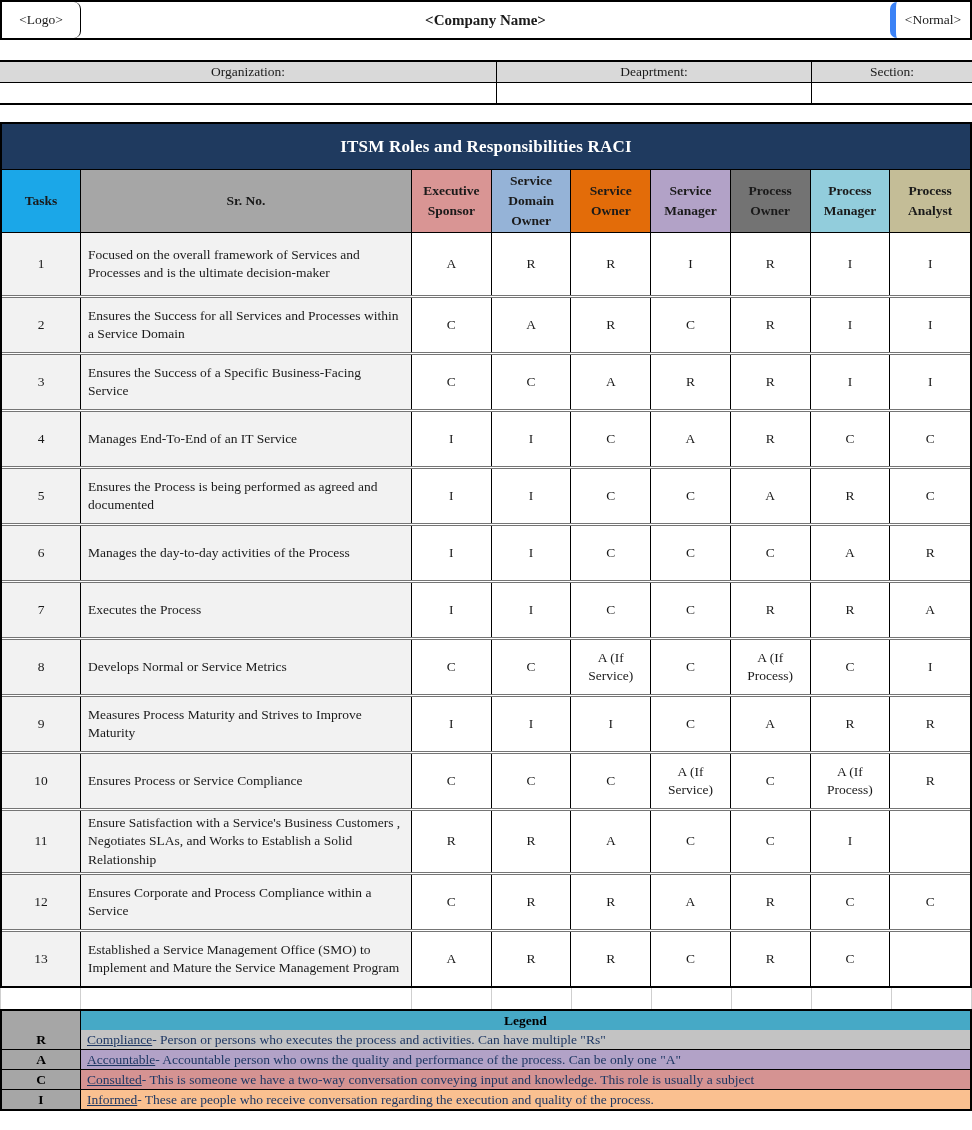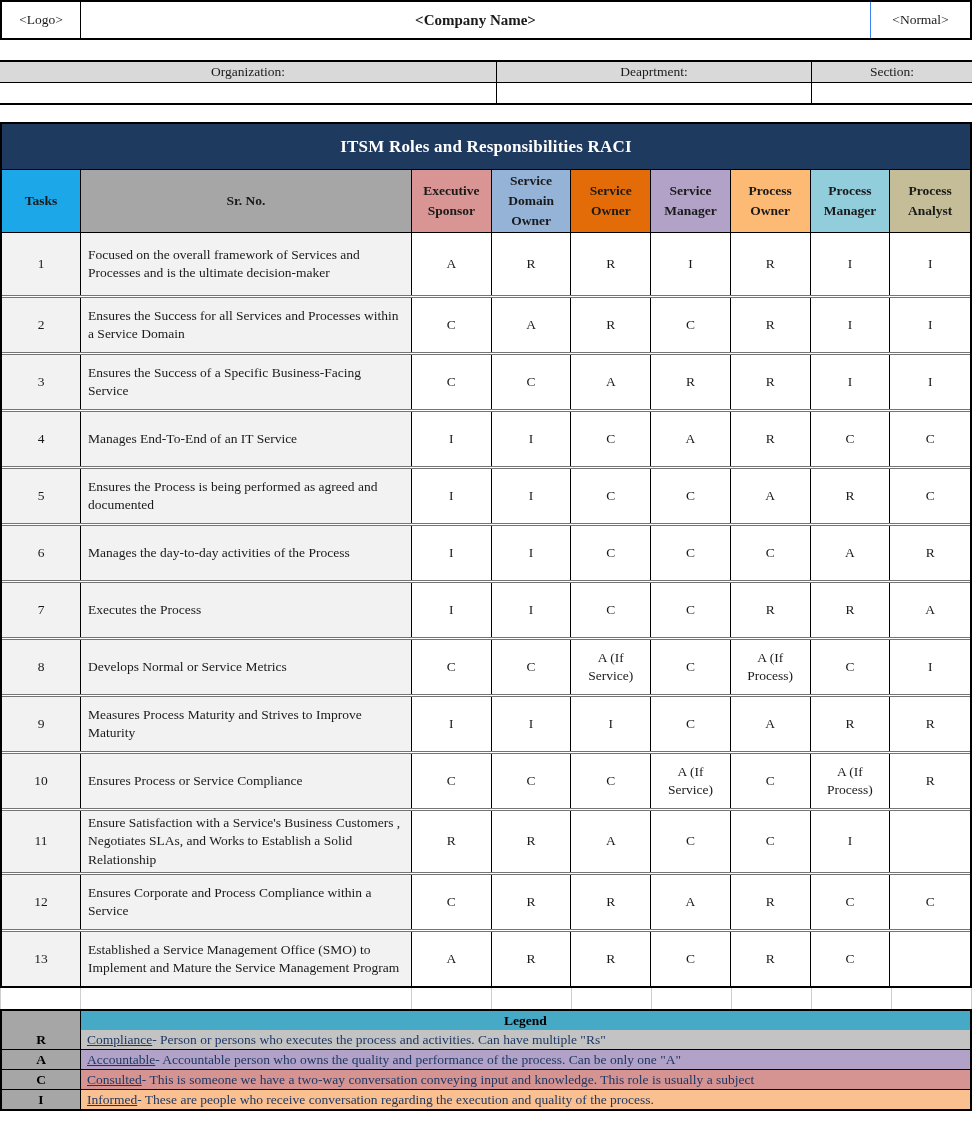--- a/index.html
+++ b/index.html
@@ -6,24 +6,24 @@
   html,body { background:#fff; }
   body {
     width:972px; height:1130px; position:relative;
     font-family:"Liberation Serif","DejaVu Serif",serif;
     color:#1a1a1a; overflow:hidden;
   }
   .sheet { width:972px; height:1130px; }
 
   
   .top-table { display:flex; height:40px; border:2px solid #000; }
-  .tcell { display:flex; align-items:center; justify-content:center; font-size:13.5px; }
+  .tcell { display:flex; align-items:center; justify-content:center; font-size:13.5px;border-radius:7px; }
   .tc-logo { width:79px; border-right:1px solid #000; }
   .tc-company { flex:1; font-weight:bold; font-size:15px; }
-  .tc-normal { width:100px; border-left:1px solid #3b82f6;text-align:right; }
+  .tc-normal { width:80px; border-left:6px solid #3b82f6;text-align:right; }
   .gap1 { height:20px; }
   .gap2 { height:17px; }
 
   
   .org-table { border-top:2px solid #000; border-bottom:2px solid #000; }
   .org-row { display:grid; grid-template-columns:497px 315px 160px; }
   .org-row.labels { background:var(--org-gray,#D9D9D9); border-bottom:1px solid #000; }
   .org-cell { height:20px; display:flex; align-items:center; justify-content:center;
               font-size:13.5px; }
   .org-row .org-cell:nth-child(1), .org-row .org-cell:nth-child(2) { border-right:1px solid #000; }
@@ -100,21 +100,21 @@
     <div class="title-bar">
       <span>ITSM Roles and Responsibilities RACI</span>
     </div>
     <div class="grid hrow">
         <div class="hcell" style="background: rgb(27, 167, 232);">Tasks</div>
         <div class="hcell" style="background: rgb(166, 166, 166);">Sr. No.</div>
         <div class="hcell" style="background: rgb(217, 149, 148);">Executive Sponsor</div>
         <div class="hcell" style="background: rgb(149, 179, 215);">Service Domain Owner</div>
         <div class="hcell" style="background: rgb(227, 108, 9);">Service Owner</div>
         <div class="hcell" style="background: rgb(178, 162, 199);">Service Manager</div>
-        <div class="hcell" style="background: #fdba74;">Process Owner</div>
+        <div class="hcell" style="background: #737373;">Process Owner</div>
         <div class="hcell" style="background: rgb(146, 205, 220);">Process Manager</div>
         <div class="hcell" style="background: rgb(196, 189, 151);">Process Analyst</div>
       </div>
     <div>
         <div class="grid trow">
           <div class="cell sr">1</div>
           <div class="cell task">Focused on the overall framework of Services and Processes and is the ultimate decision-maker</div>
           <div class="cell raci">A</div>
           <div class="cell raci">R</div>
           <div class="cell raci">R</div>

